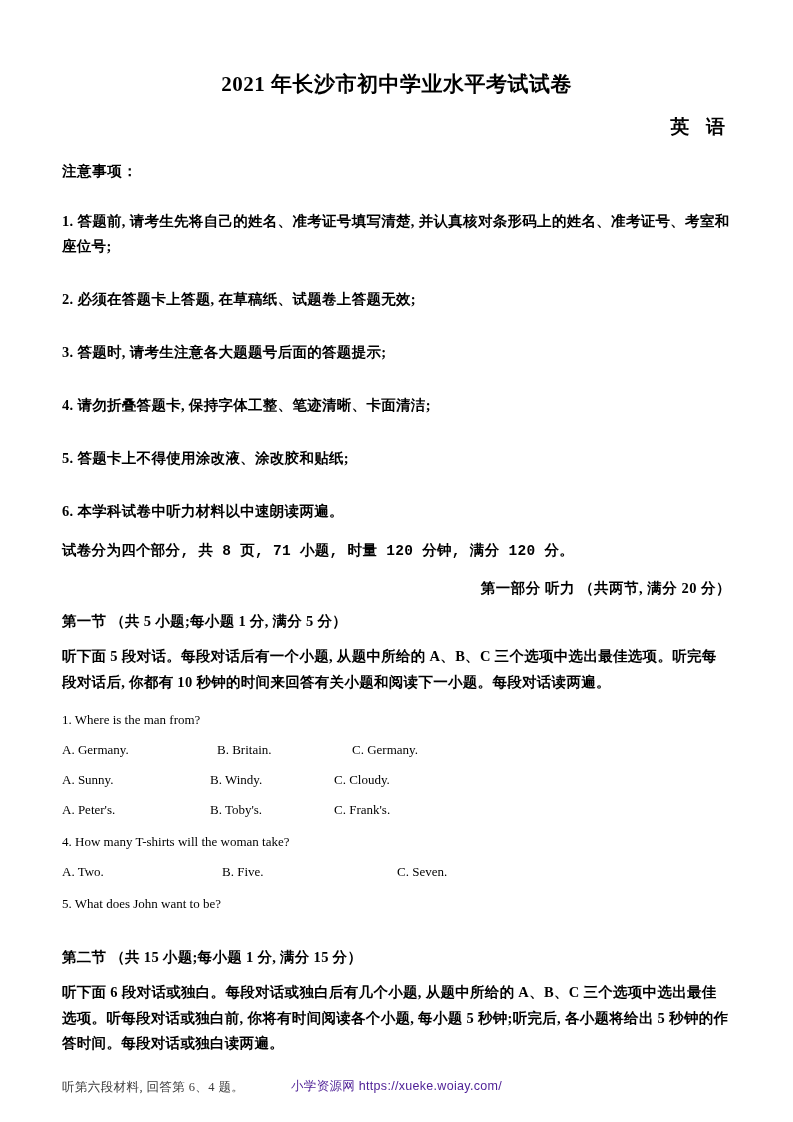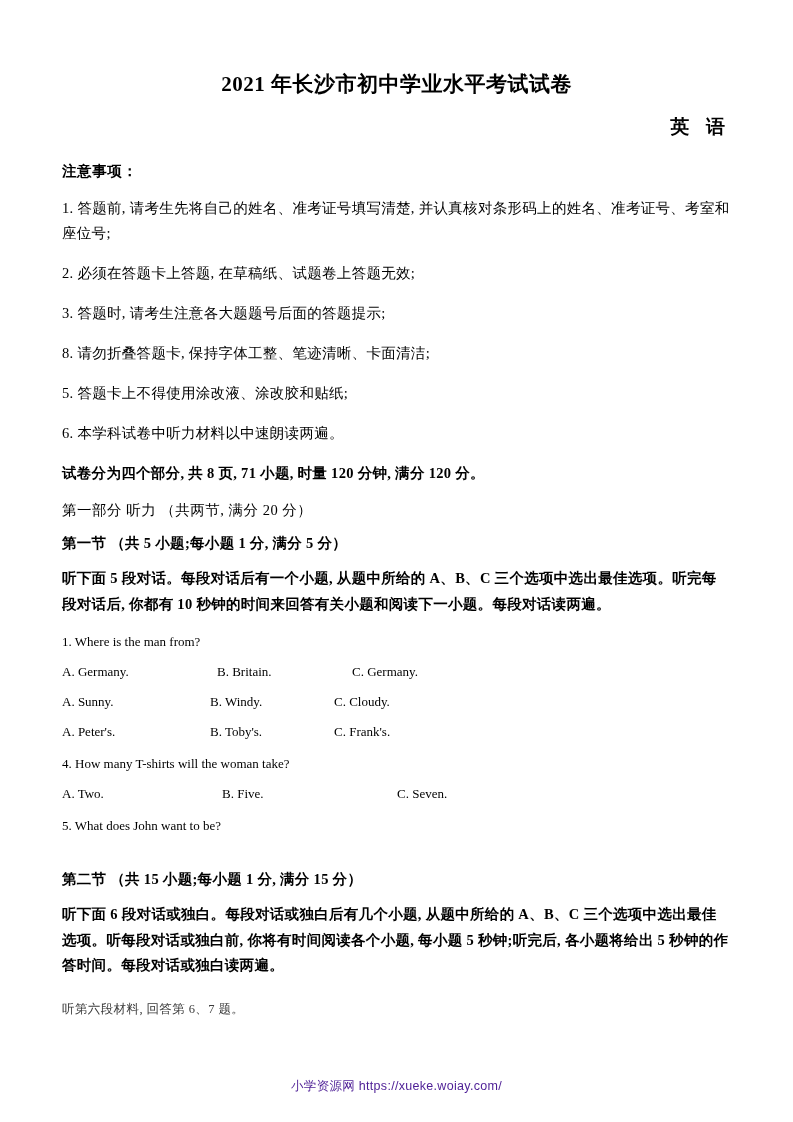--- a/index.html
+++ b/index.html
@@ -38,36 +38,37 @@
     letter-spacing: 6px;
   }
   .notice-heading {
     font-size: 14.5px;
     font-weight: bold;
     margin: 22px 0 0 0;
     letter-spacing: 0.6px;
   }
   .notice-item {
     font-size: 14.5px;
-    font-weight: normal;
-    margin: 15px 0 0 0;
+    font-weight: bold;
+    margin: 28px 0 0 0;
     line-height: 1.72;
     letter-spacing: 0.3px;
   }
   .plain-bold {
     font-size: 14.5px;
     font-weight: bold;
     margin: 15px 0 0 0;
     line-height: 1.7;
     letter-spacing: 0.3px;
+    font-family: Liberation Mono, monospace;
   }
   .section-center {
-    text-align: left;
+    text-align: right;
     font-size: 14.5px;
-    font-weight: normal;
+    font-weight: bold;
     margin: 16px 0 0 0;
     letter-spacing: 0.5px;
   }
   .sec-head {
     font-size: 14.5px;
     font-weight: bold;
     margin: 14px 0 0 0;
     letter-spacing: 0.3px;
   }
   .sec-para {
@@ -118,21 +119,21 @@
 <div class="page">
 
   <h1 class="doc-title">2021 年长沙市初中学业水平考试试卷</h1>
   <h2 class="doc-subtitle">英 语</h2>
 
   <p class="notice-heading">注意事项：</p>
 
   <p class="notice-item">1. 答题前, 请考生先将自己的姓名、准考证号填写清楚, 并认真核对条形码上的姓名、准考证号、考室和座位号;</p>
   <p class="notice-item">2. 必须在答题卡上答题, 在草稿纸、试题卷上答题无效;</p>
   <p class="notice-item">3. 答题时, 请考生注意各大题题号后面的答题提示;</p>
-  <p class="notice-item">8. 请勿折叠答题卡, 保持字体工整、笔迹清晰、卡面清洁;</p>
+  <p class="notice-item">4. 请勿折叠答题卡, 保持字体工整、笔迹清晰、卡面清洁;</p>
   <p class="notice-item">5. 答题卡上不得使用涂改液、涂改胶和贴纸;</p>
   <p class="notice-item">6. 本学科试卷中听力材料以中速朗读两遍。</p>
 
   <p class="plain-bold">试卷分为四个部分, 共 8 页, 71 小题, 时量 120 分钟, 满分 120 分。</p>
 
   <p class="section-center">第一部分 听力 （共两节, 满分 20 分）</p>
 
   <p class="sec-head">第一节 （共 5 小题;每小题 1 分, 满分 5 分）</p>
   <p class="sec-para">听下面 5 段对话。每段对话后有一个小题, 从题中所给的 A、B、C 三个选项中选出最佳选项。听完每段对话后, 你都有 10 秒钟的时间来回答有关小题和阅读下一小题。每段对话读两遍。</p>
 
@@ -160,16 +161,16 @@
     <span style="left:0px">A. Two.</span>
     <span style="left:160px">B. Five.</span>
     <span style="left:335px">C. Seven.</span>
   </div>
 
   <p class="q-text">5. What does John want to be?</p>
 
   <p class="sec-head" style="margin-top:36px">第二节 （共 15 小题;每小题 1 分, 满分 15 分）</p>
   <p class="sec-para">听下面 6 段对话或独白。每段对话或独白后有几个小题, 从题中所给的 A、B、C 三个选项中选出最佳选项。听每段对话或独白前, 你将有时间阅读各个小题, 每小题 5 秒钟;听完后, 各小题将给出 5 秒钟的作答时间。每段对话或独白读两遍。</p>
 
-  <p class="note-small">听第六段材料, 回答第 6、7 题。</p>
+  <p class="note-small">听第六段材料, 回答第 6、4 题。</p>
 
   <div class="watermark">小学资源网 https://xueke.woiay.com/</div>
 </div>
 
 </body></html>

